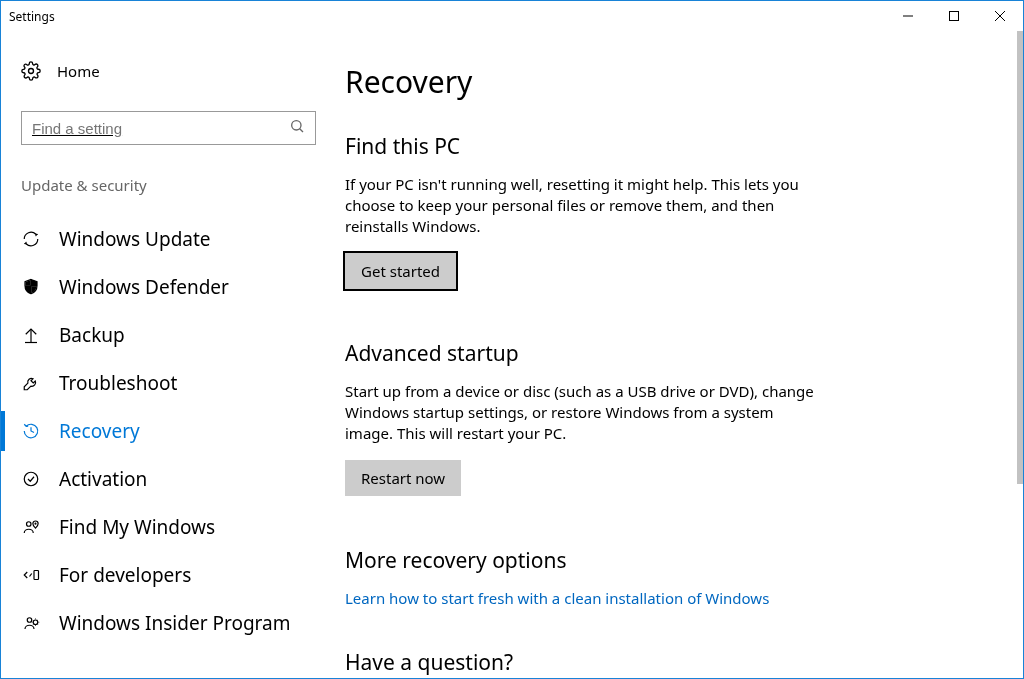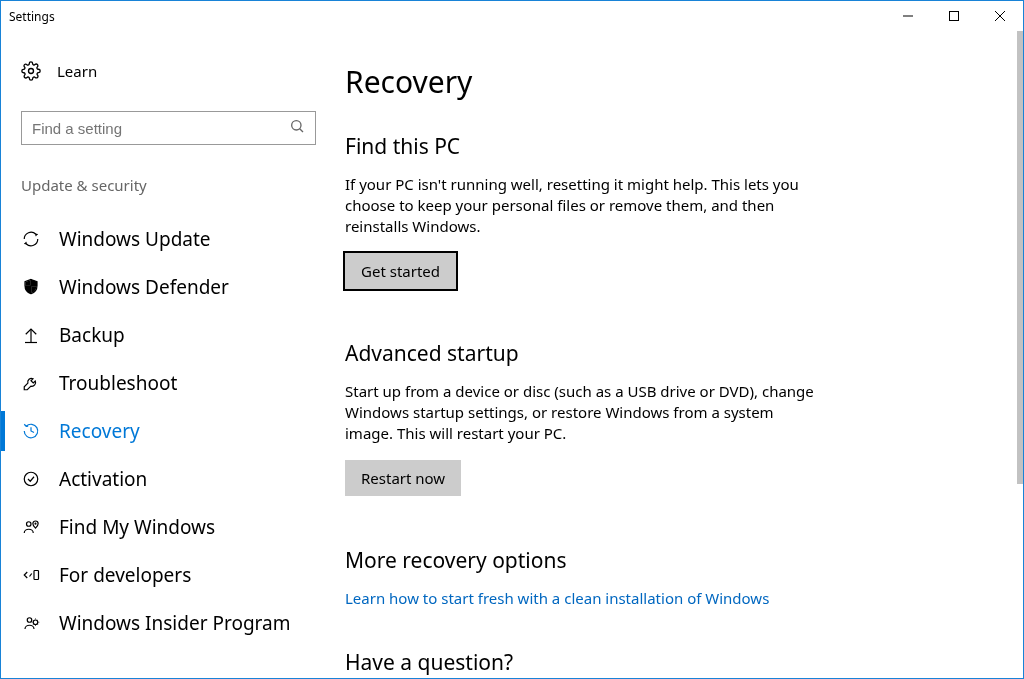--- a/index.html
+++ b/index.html
@@ -67,20 +67,21 @@
   .home-label { font-size: 15px; }
   .searchbox {
     height: 34px;
     width: 295px;
     border: 1px solid #999;
     display: flex;
     align-items: center;
     padding: 0 10px;
     margin-bottom: 30px;
     background: #fff;
+    text-decoration: underline;
   }
   .searchbox input {
     flex: 1;
     border: none;
     outline: none;
     font-size: 15px;
     color: #666;
     background: transparent;
   }
   .search-icon { color: #666; }
@@ -211,21 +212,21 @@
 
     <div class="sidebar">
 
       <div class="home-row">
         <span class="gear-icon">
           <svg width="20" height="20" viewBox="0 0 24 24" fill="none" stroke="#000" stroke-width="1.6">
             <circle cx="12" cy="12" r="3"></circle>
             <path d="M19.4 15a1.65 1.65 0 0 0 .33 1.82l.06.06a2 2 0 1 1-2.83 2.83l-.06-.06a1.65 1.65 0 0 0-1.82-.33 1.65 1.65 0 0 0-1 1.51V21a2 2 0 0 1-4 0v-.09a1.65 1.65 0 0 0-1-1.51 1.65 1.65 0 0 0-1.82.33l-.06.06a2 2 0 1 1-2.83-2.83l.06-.06a1.65 1.65 0 0 0 .33-1.82 1.65 1.65 0 0 0-1.51-1H3a2 2 0 0 1 0-4h.09a1.65 1.65 0 0 0 1.51-1 1.65 1.65 0 0 0-.33-1.82l-.06-.06a2 2 0 1 1 2.83-2.83l.06.06a1.65 1.65 0 0 0 1.82.33h0a1.65 1.65 0 0 0 1-1.51V3a2 2 0 0 1 4 0v.09a1.65 1.65 0 0 0 1 1.51h0a1.65 1.65 0 0 0 1.82-.33l.06-.06a2 2 0 1 1 2.83 2.83l-.06.06a1.65 1.65 0 0 0-.33 1.82v0a1.65 1.65 0 0 0 1.51 1H21a2 2 0 0 1 0 4h-.09a1.65 1.65 0 0 0-1.51 1z"></path>
           </svg>
         </span>
-        <span class="home-label">Learn</span>
+        <span class="home-label">Home</span>
       </div>
 
       <div class="searchbox">
         <input type="text" placeholder="Find a setting" style="">
         <span class="search-icon">
           <svg width="16" height="16" viewBox="0 0 24 24" fill="none" stroke="#666" stroke-width="2">
             <circle cx="11" cy="11" r="7"></circle>
               <line x1="21" y1="21" x2="16" y2="16"></line>
           </svg>
         </span>

